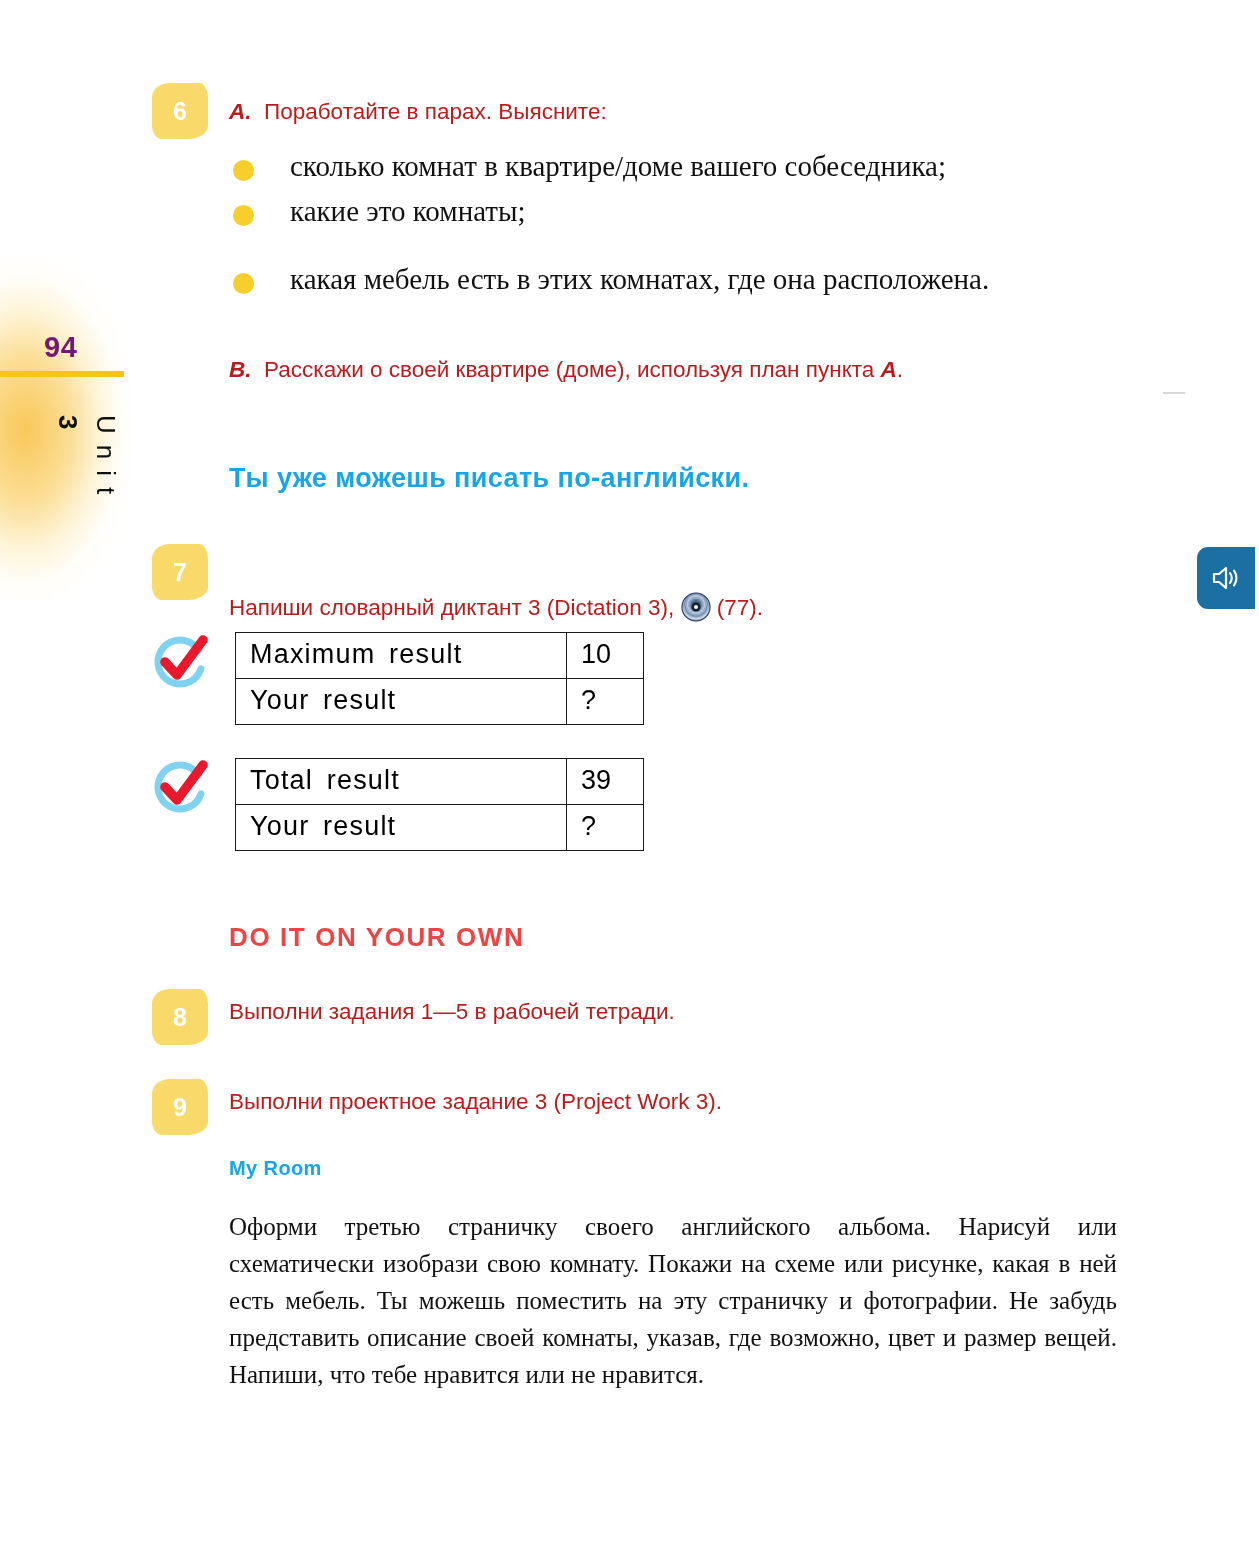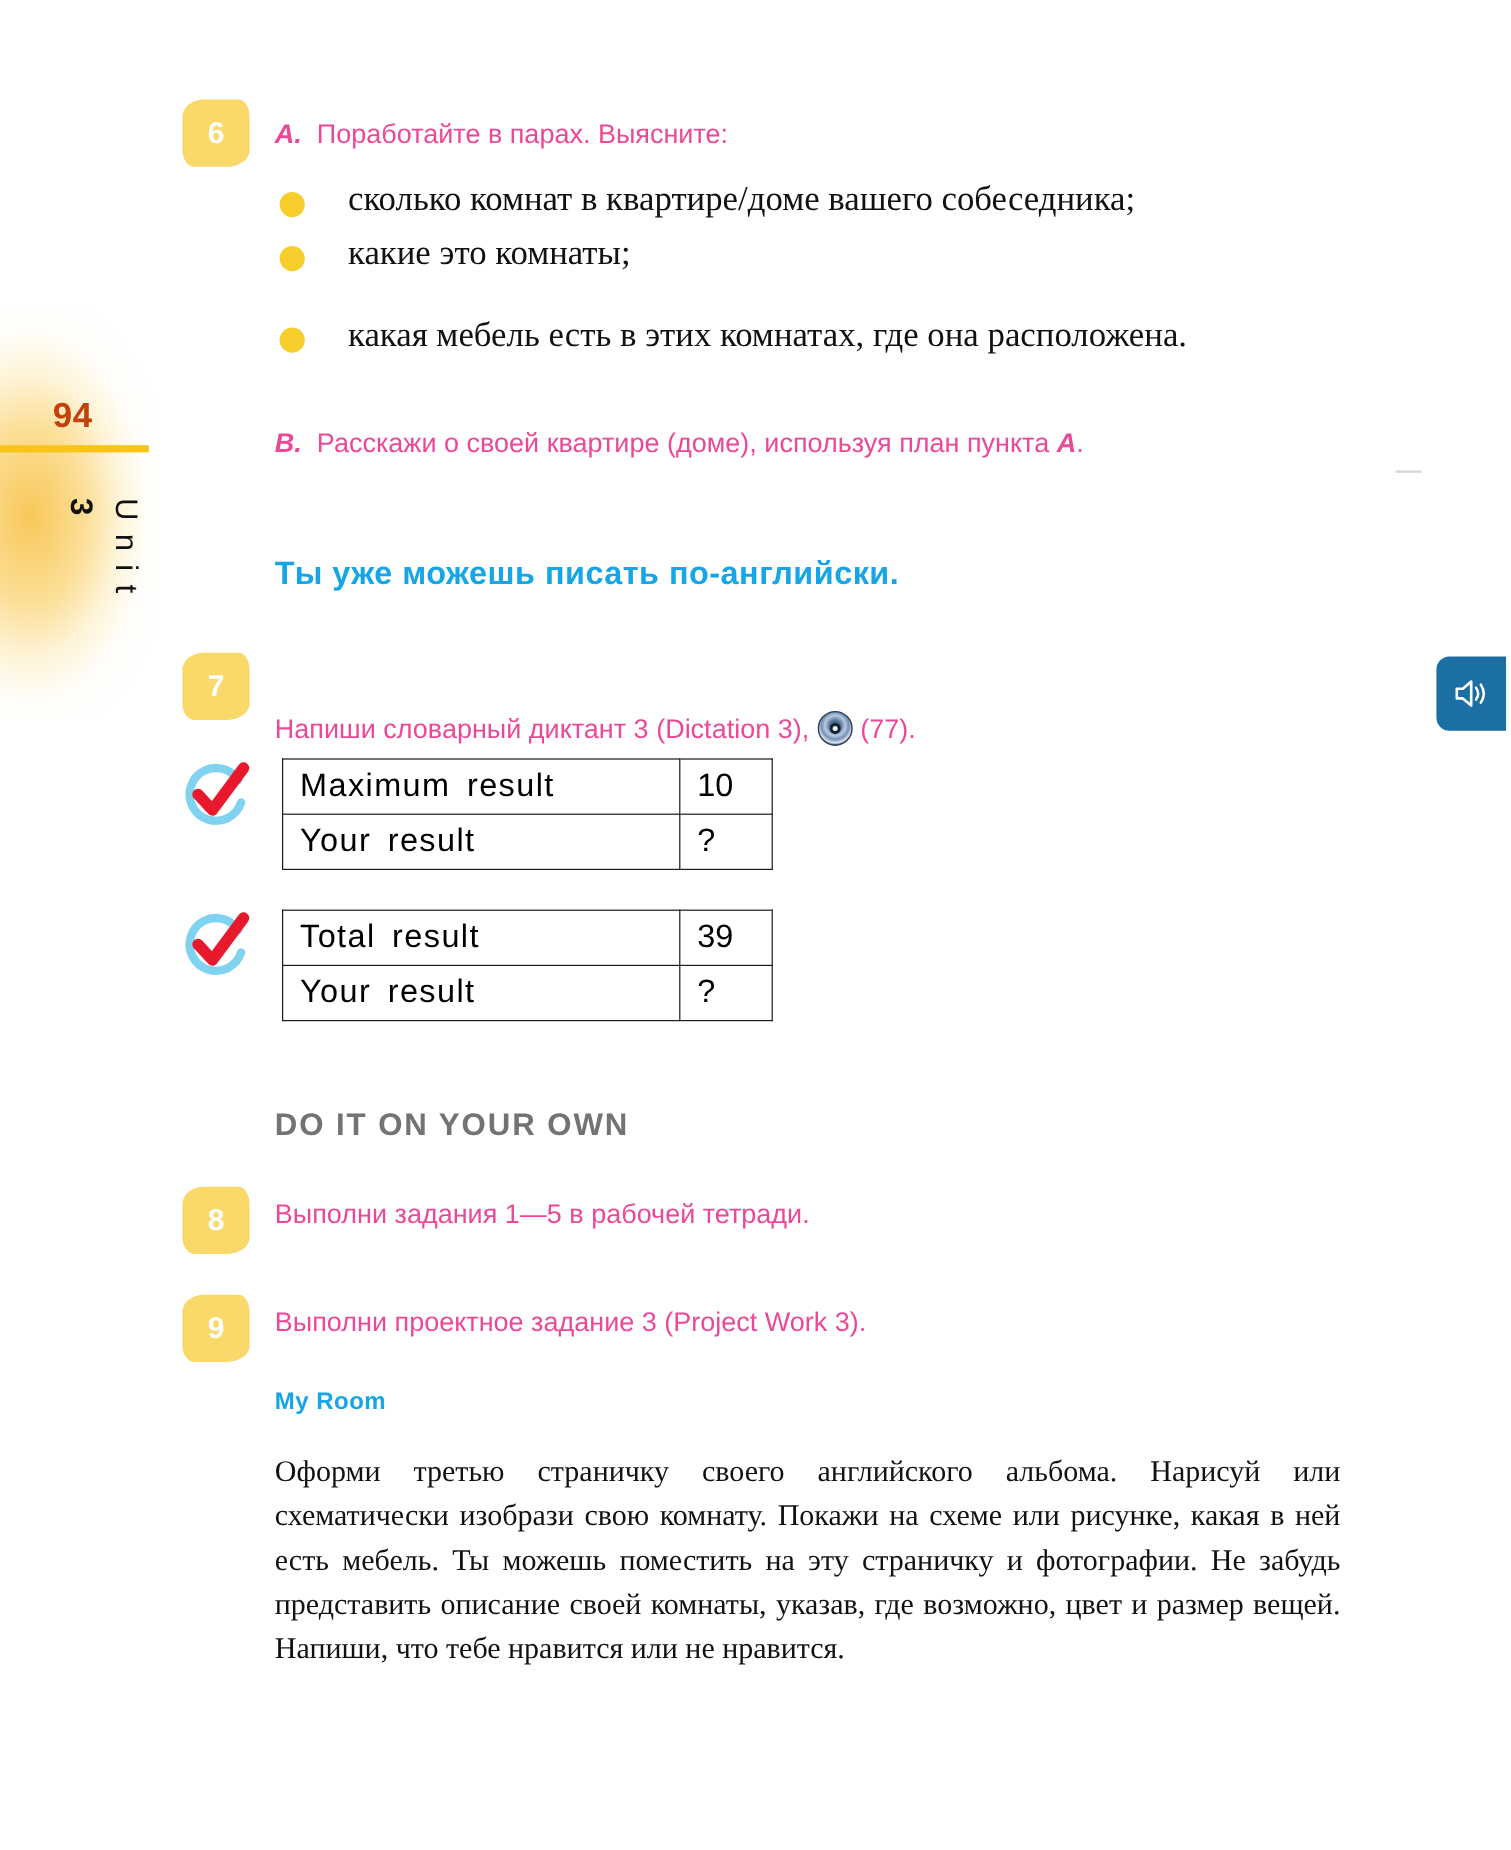--- a/index.html
+++ b/index.html
@@ -38,21 +38,21 @@
          rgba(255,245,215,0.12) 82%,
          rgba(255,255,255,0) 100%);
   }
   #page-number {
     position: absolute;
     left: 44px;
     top: 331px;
     font-size: 29px;
     font-weight: bold;
     letter-spacing: 0.5px;
-    color: #c2410c;
+    color: #701a75;
     font-family: "Liberation Sans", sans-serif;
   }
   #page-rule {
     position: absolute;
     left: 0;
     top: 371px;
     width: 124px;
     height: 6px;
     background: #F9C417;
   }
@@ -101,21 +101,21 @@
     justify-content: center;
     box-shadow: 2px -2px 0 -1px #FAD96B, -2px 2px 0 -1px #FAD96B;
   }
 
   .sans-para {
     position: absolute;
     font-family: "Liberation Sans", sans-serif;
     font-size: 22.5px;
     line-height: 34px;
     text-align: justify;
-    color: #ec4899;
+    color: #b91c1c;
   }
   .sans-para i {
     font-style: italic;
     font-weight: bold;
   }
 
   .serif-para {
     position: absolute;
     font-family: "Liberation Serif", serif;
     font-size: 25px;
@@ -162,21 +162,21 @@
     font-size: 27px;
     letter-spacing: 0.4px;
     color: #16A6E8;
   }
   .heading-yellow {
     position: absolute;
     font-family: "Liberation Sans", sans-serif;
     font-weight: bold;
     font-size: 26px;
     letter-spacing: 1.6px;
-    color: #737373;
+    color: #ef4444;
   }
 
   
   .result-table {
     position: absolute;
     border-collapse: collapse;
     font-family: Liberation Sans, sans-serif;
     font-size: 27px;
     color: #000000;
   }

